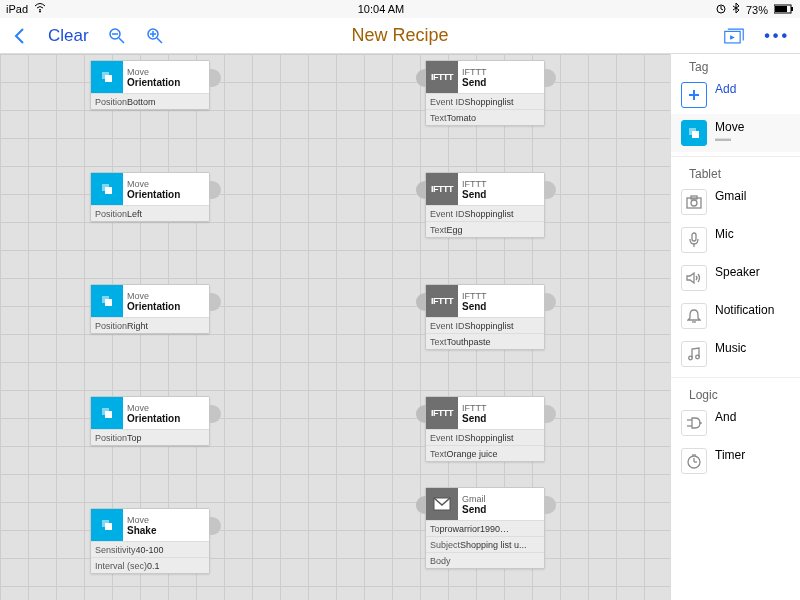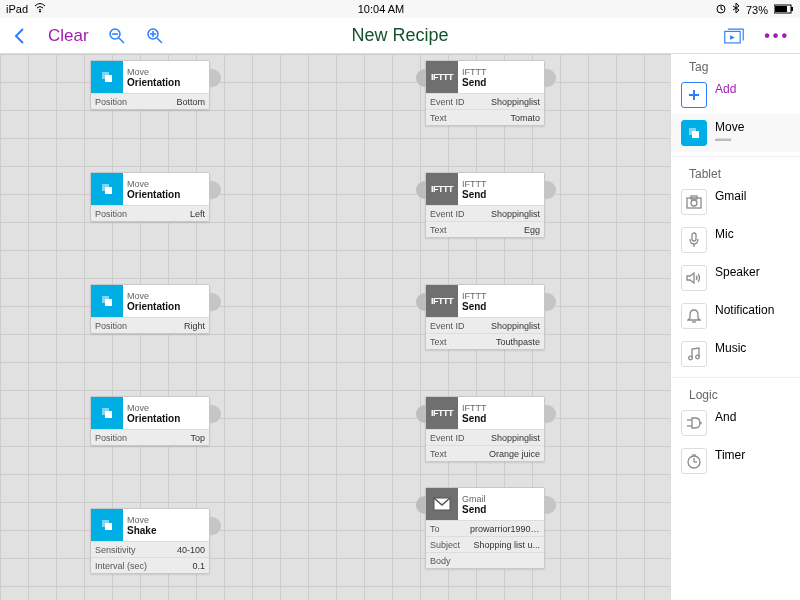--- a/index.html
+++ b/index.html
@@ -1,39 +1,39 @@
 <!DOCTYPE html>
 <html><head>
 <meta charset="utf-8">
 <style>
   * { box-sizing: border-box; margin: 0; padding: 0; }
   html, body { width: 800px; height: 600px; font-family: -apple-system, Helvetica, Arial, sans-serif; overflow: hidden; background: #f5f5f5; }
   .statusbar { height: 18px; background: #f7f7f7; display: flex; align-items: center; justify-content: space-between; font-size: 11px; padding: 0 6px; color: #000; }
   .statusbar .sb-left, .statusbar .sb-right { display: flex; align-items: flex-end; gap: 6px; }
   .topbar { height: 36px; background: #fff; border-bottom: 1px solid #ddd; display: flex; align-items: center; padding: 0 10px; position: relative; }
   .topbar .left { display: flex; align-items: center; gap: 18px; }
-  .topbar .title { position: absolute; left: 50%; transform: translateX(-50%); font-size: 18px; color: #14532d; }
+  .topbar .title { position: absolute; left: 50%; transform: translateX(-50%); font-size: 18px; color: #a16207; }
   .topbar .right { margin-left: auto; display: flex; align-items: center; gap: 20px; color: #2a7fff; }
   .iconbtn { width: 20px; height: 20px; display: inline-flex; align-items: center; justify-content: center; cursor: pointer; }
-  .blue { color: #a21caf; }
+  .blue { color: #1d4ed8; }
   .main { display: flex; height: calc(600px - 18px - 36px); }
   .canvas { flex: 1; position: relative; overflow: hidden; background: #d6d6d6; }
   .grid { position: absolute; inset: 0;
     background-image: linear-gradient(#ccc 1px, transparent 1px), linear-gradient(90deg, #ccc 1px, transparent 1px);
     background-size: 28px 28px; background-color: #e1e1e1; }
   .block { position: absolute; width: 120px; background: #f0f0f0; border: 1px solid #c8c8c8; border-radius: 2px; font-size: 10px; box-shadow: 0 1px 2px rgba(0,0,0,.1); }
   .block .head { display: flex; height: 32px; align-items: stretch; background: #fff; }
   .block .icon { width: 32px; display: flex; align-items: center; justify-content: center; color: #fff; }
   .block .icon.move { background: #00aee6; }
   .block .icon.ifttt { background: #6f6f6f; font-size: 9px; font-weight: bold; letter-spacing: -0.5px; }
   .block .icon.gmail { background: #6f6f6f; }
   .block .htext { flex: 1; display: flex; flex-direction: column; justify-content: center; padding-left: 4px; }
   .block .kind { font-size: 9px; color: #666; }
   .block .label { font-size: 10px; font-weight: bold; color: #111; }
-  .block .row { display: flex; justify-content: space-between; padding: 2px 4px; border-top: 1px solid #ddd; font-size: 9px; color: #555; min-height: 16px; align-items: center; background: #ececec; }
+  .block .row { display: flex; justify-content: flex-start; padding: 2px 4px; border-top: 1px solid #ddd; font-size: 9px; color: #555; min-height: 16px; align-items: center; background: #ececec; }
   .block .row .val { color: #333; font-weight: 400; text-align: right; max-width: 70px; overflow: hidden; text-overflow: ellipsis; white-space: nowrap; }
   .connector { position: absolute; right: -12px; top: 8px; width: 12px; height: 18px; background: #c5c5c5; border-radius: 0 12px 12px 0; }
   .connector.in { left: -10px; right: auto; border-radius: 12px 0 0 12px; width: 10px; background: #bdbdbd; }
   
   .sidebar { width: 130px; background: #fff; border-left: 1px solid #ddd; display: flex; flex-direction: column; font-size: 12px; overflow: hidden; }
   .sbsection { padding: 6px 18px 2px; color: #666; font-size: 12px; }
   .sbitem { display: flex; gap: 8px; padding: 6px 10px; cursor: pointer; }
   .sbitem.active { background: #f8f8f8; }
   .sbicon { width: 26px; height: 26px; border: 1px solid #ddd; border-radius: 3px; display: flex; align-items: center; justify-content: center; color: #8a8a8a; background: #fff; }
   .sbicon.blue { background: #00aee6; color: #fff; border-color: #00aee6; }

